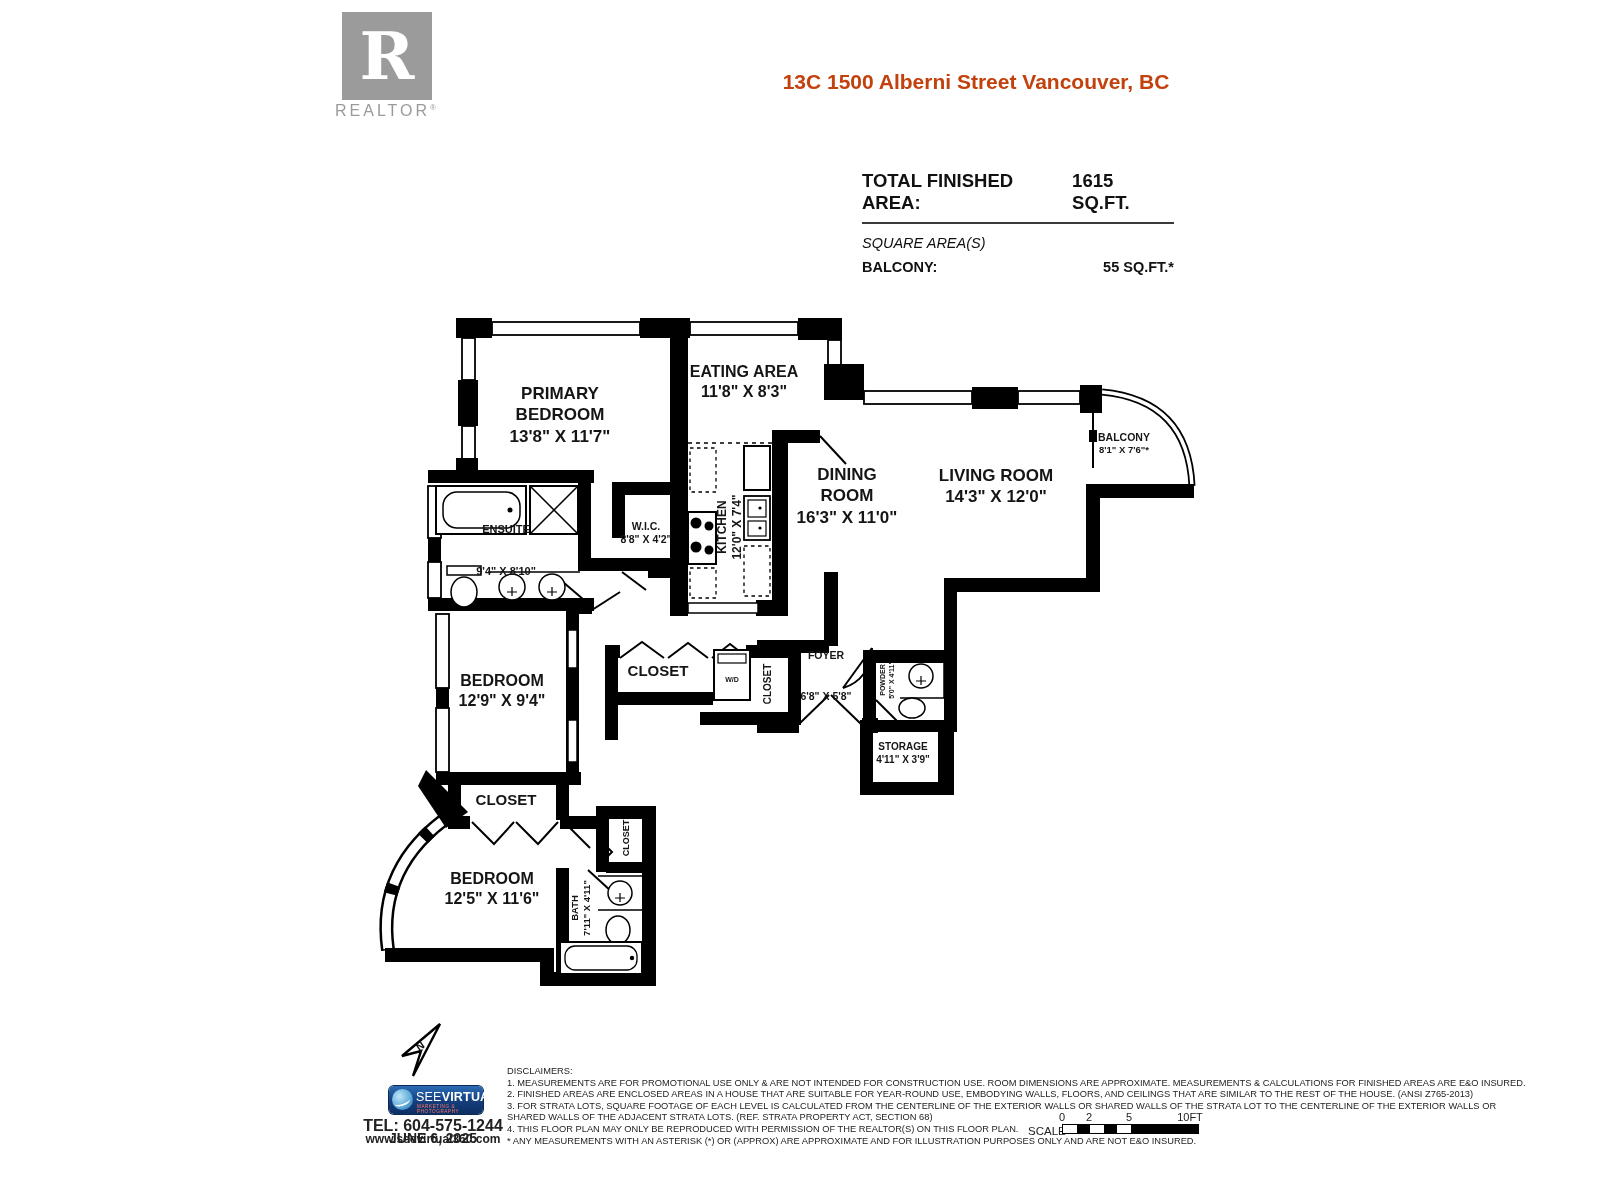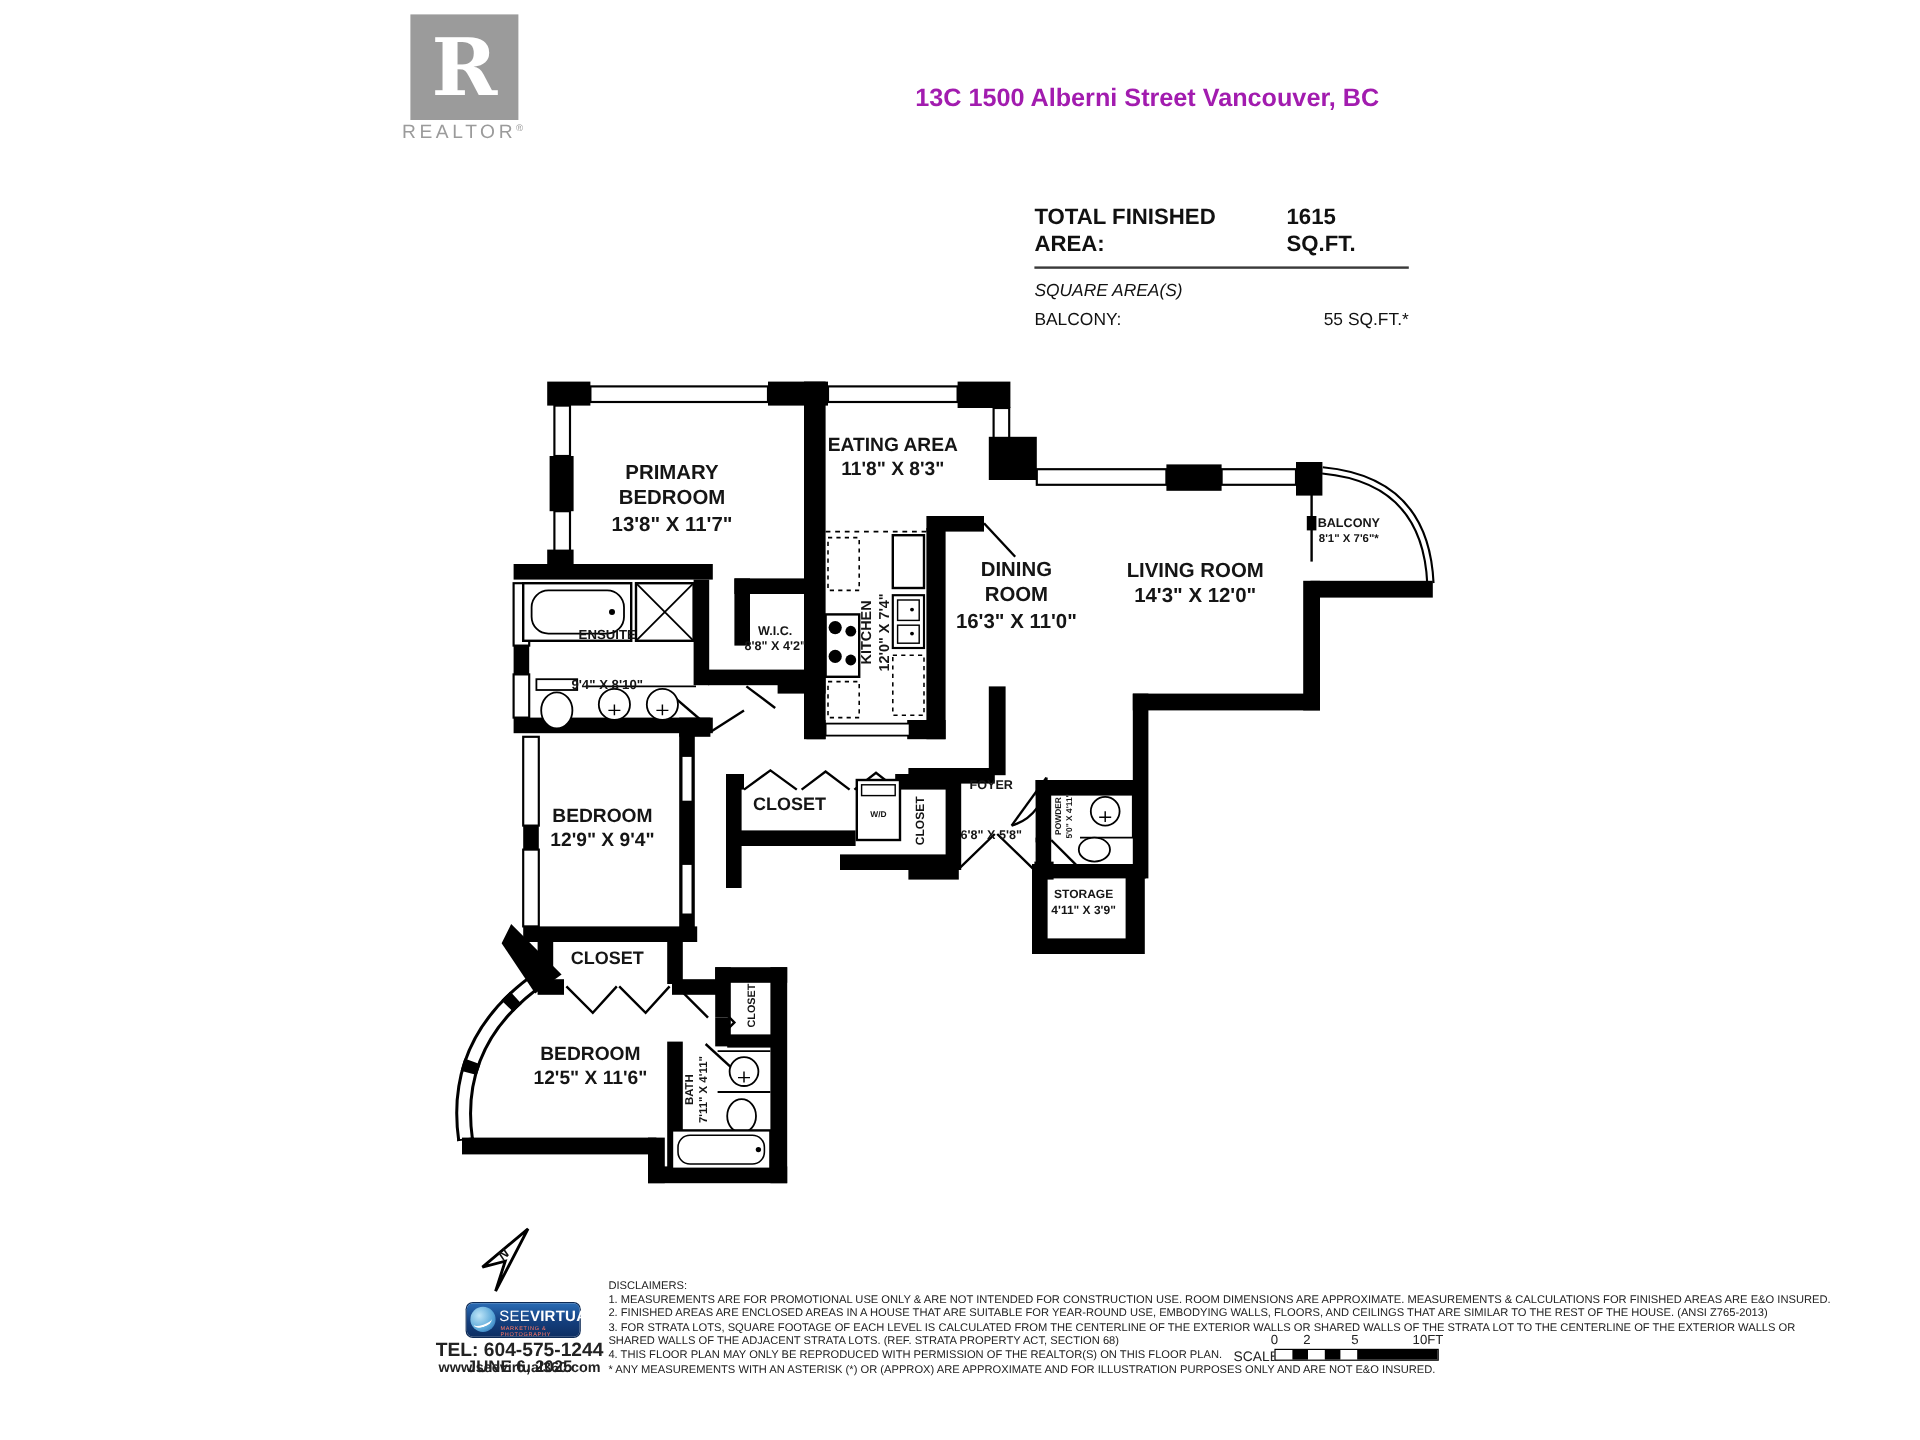--- a/index.html
+++ b/index.html
@@ -12,27 +12,27 @@
        white-space:nowrap;}
   .lbl.vert{transform:translate(-50%,-50%) rotate(-90deg);}
   .lbl .dims{font-weight:bold;}
   
   .realtor-box{position:absolute;left:342px;top:12px;width:90px;height:88px;background:#9b9b9b;
        display:flex;align-items:center;justify-content:center;}
   .realtor-box .r{font-family:"DejaVu Serif", serif;font-weight:bold;font-size:66px;color:#fff;line-height:1;}
   .realtor-word{position:absolute;left:330px;top:102px;width:114px;text-align:center;color:#9b9b9b;
        font-size:16px;letter-spacing:3px;}
   .realtor-word sup{font-size:8px;}
-  .page-title{position:absolute;left:716px;top:70px;width:480px;text-align:center;
-       font-size:21px;font-weight:bold;color:#a21caf;}
+  .page-title{position:absolute;left:736px;top:70px;width:480px;text-align:center;
+       font-size:21px;font-weight:bold;color:#c2410c;}
   .area-block{position:absolute;left:862px;top:170px;width:312px;}
   .area-row1{display:flex;justify-content:space-between;font-size:18.5px;font-weight:bold;}
   .area-divider{border-bottom:2px solid #3a3a3a;margin-top:8px;}
   .area-other{font-style:italic;font-size:14.5px;margin-top:11px;}
-  .area-balcony{display:flex;justify-content:space-between;font-size:14.5px;margin-top:8px;}
+  .area-balcony{display:flex;justify-content:space-between;font-size:14.5px;margin-top:8px;font-weight:bold;}
   
   .fdate{position:absolute;left:363px;top:1130px;width:140px;text-align:center;
        font-size:14px;font-weight:bold;color:#222;}
   .sv-logo{position:absolute;left:389px;top:1086px;width:94px;height:28px;border-radius:5px;
        background:linear-gradient(180deg,#2a6cb5 0%,#143e7c 55%,#0e2f63 100%);box-shadow:0 0 0 1px #0d2a55;}
   .sv-swoosh{position:absolute;left:3px;top:3px;width:21px;height:21px;border-radius:50%;
        background:radial-gradient(circle at 35% 35%,#bfe6f8,#5aa7d8 60%,#1d5ba6);}
   .sv-swoosh:after{content:"";position:absolute;left:2px;top:8px;width:16px;height:7px;
        border-bottom:2px solid #fff;border-radius:50%;transform:rotate(-18deg);}
   .sv-text{position:absolute;left:27px;top:4px;color:#fff;font-size:12.5px;letter-spacing:.2px;}

